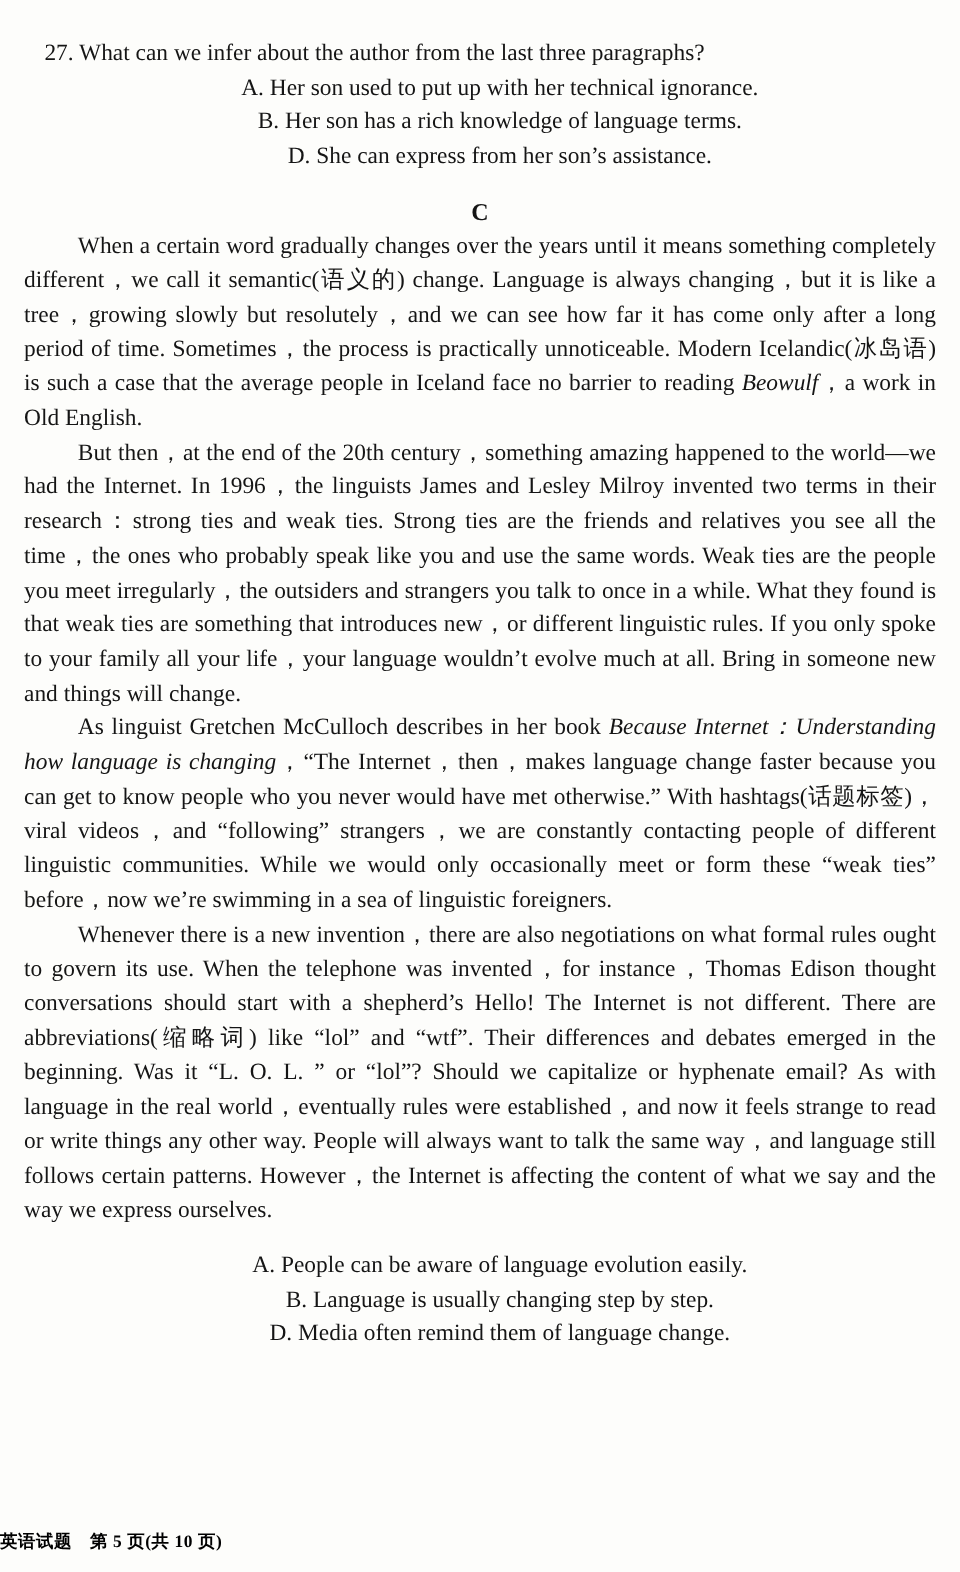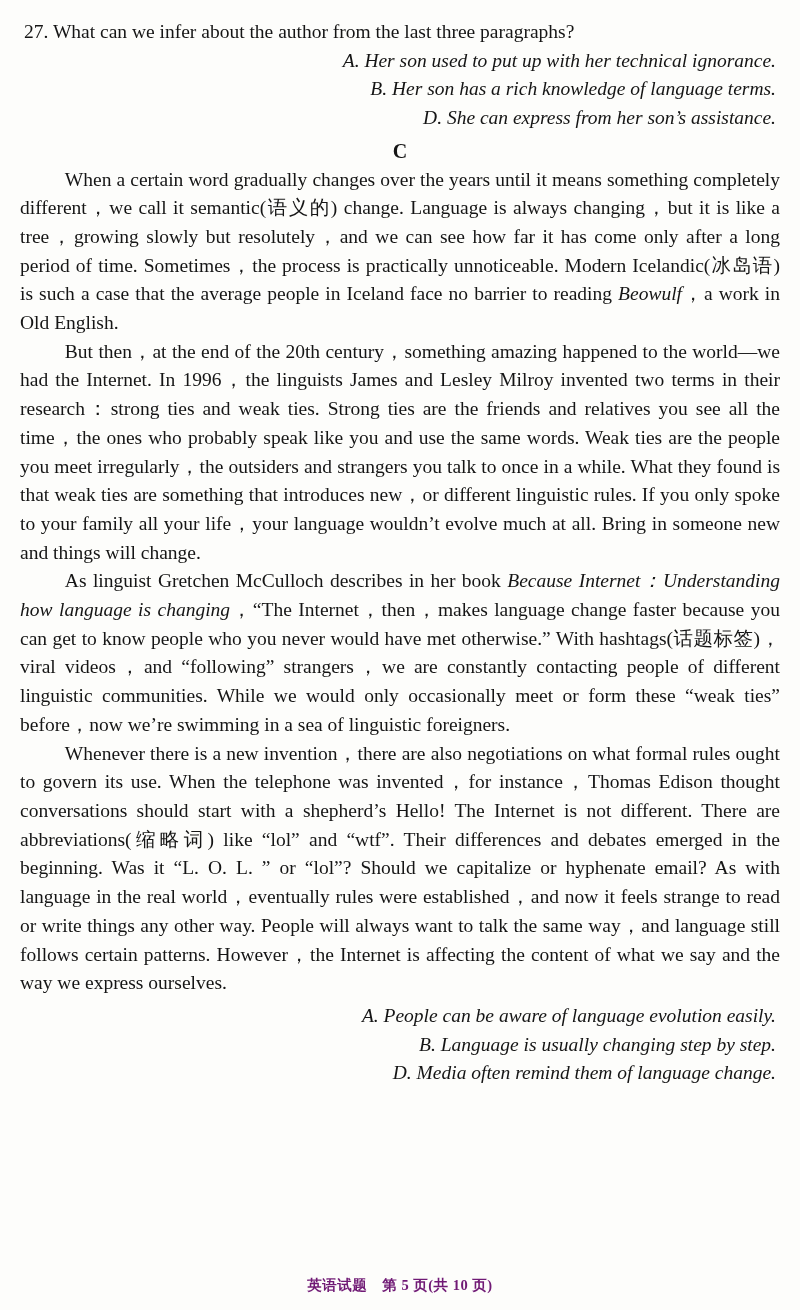--- a/index.html
+++ b/index.html
@@ -14,45 +14,45 @@
     margin: 0 auto;
     background: #fdfdfb;
     box-sizing: border-box;
     padding: 14px 20px 40px 20px;
     font-family: "Liberation Serif", "DejaVu Serif", serif;
     font-size: 19.5px;
     line-height: 28.7px;
     color: #151515;
     overflow: hidden;
   }
-  .question-block { margin: 4px; }
+  .question-block { margin: 17px; }
   .q-stem { text-align: left; }
-  .options .option { padding-left: 33px; text-align: right; font-style: italic; }
+  .options .option { padding-left: 33px; text-align: center; }
   .section-label {
     text-align: center;
     font-weight: bold;
     font-size: 20px;
   }
   .passage p.para {
     margin: 0;
     text-indent: 2.3em;
     text-align: justify;
     text-justify: inter-word;
   }
   .it { font-style: italic; }
   .page-footer {
     position: absolute;
     left: 0;
     right: 0;
     bottom: 10px;
-    text-align: center;
+    text-align: left;
     font-size: 14.5px;
     font-weight: bold;
     letter-spacing: 0.5px;
-    color: #701a75;
+    color: #000000;
   }
 </style>
 </head>
 <body>
 
 <div class="page">
 
   <div class="question-block">
     <div class="q-stem"><span>27. What can we infer about the author from the last three paragraphs?</span></div>
     <div class="options">

